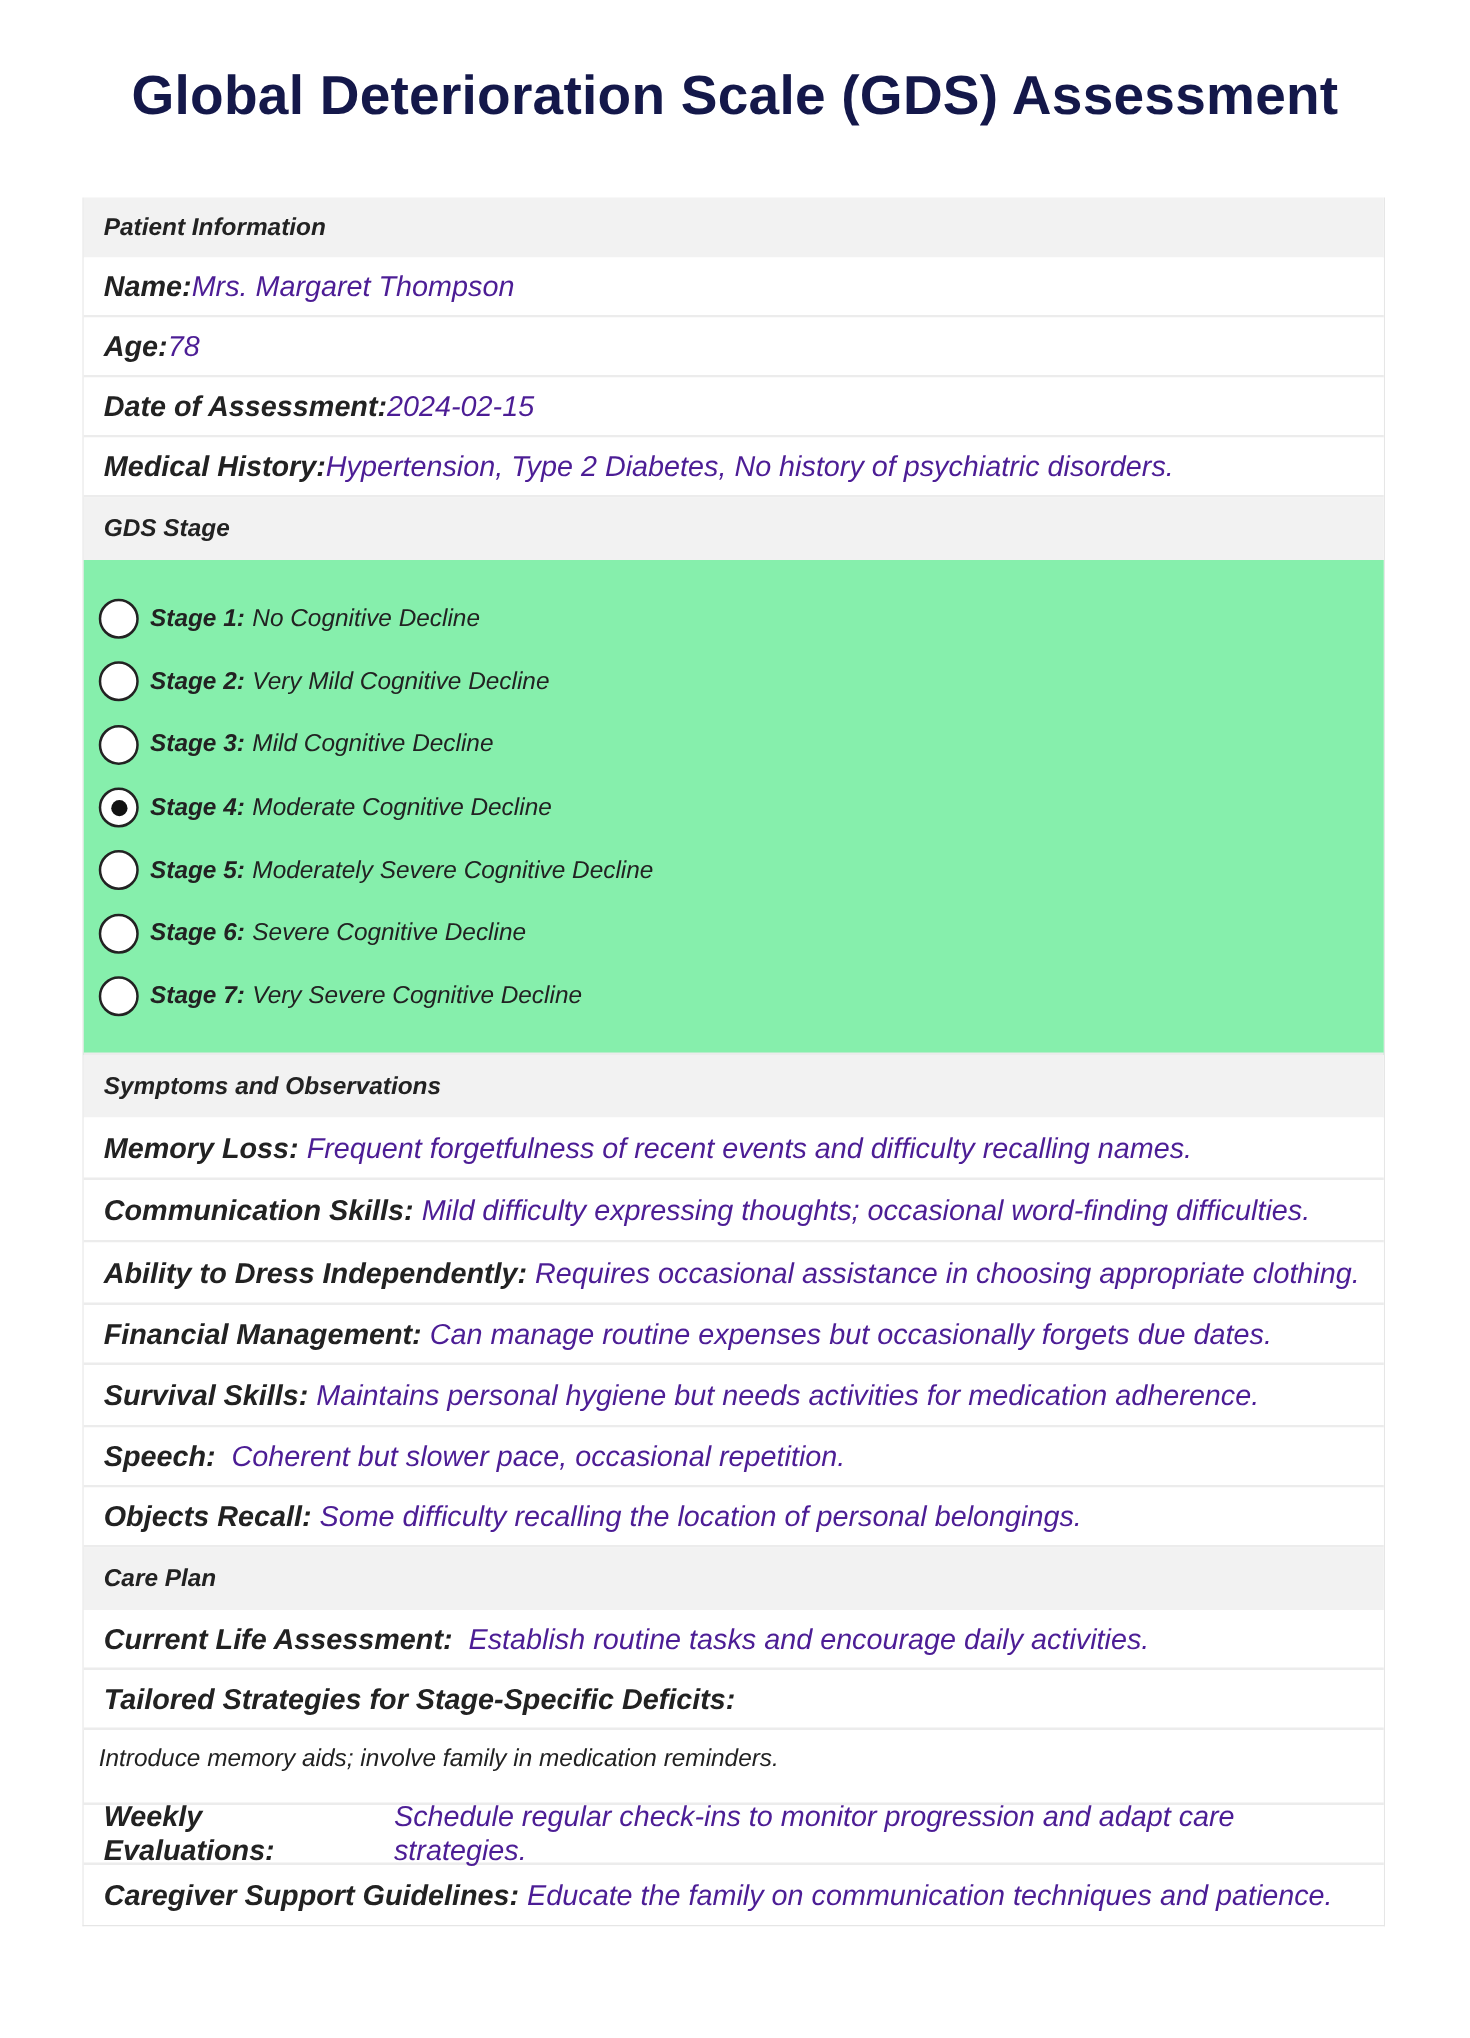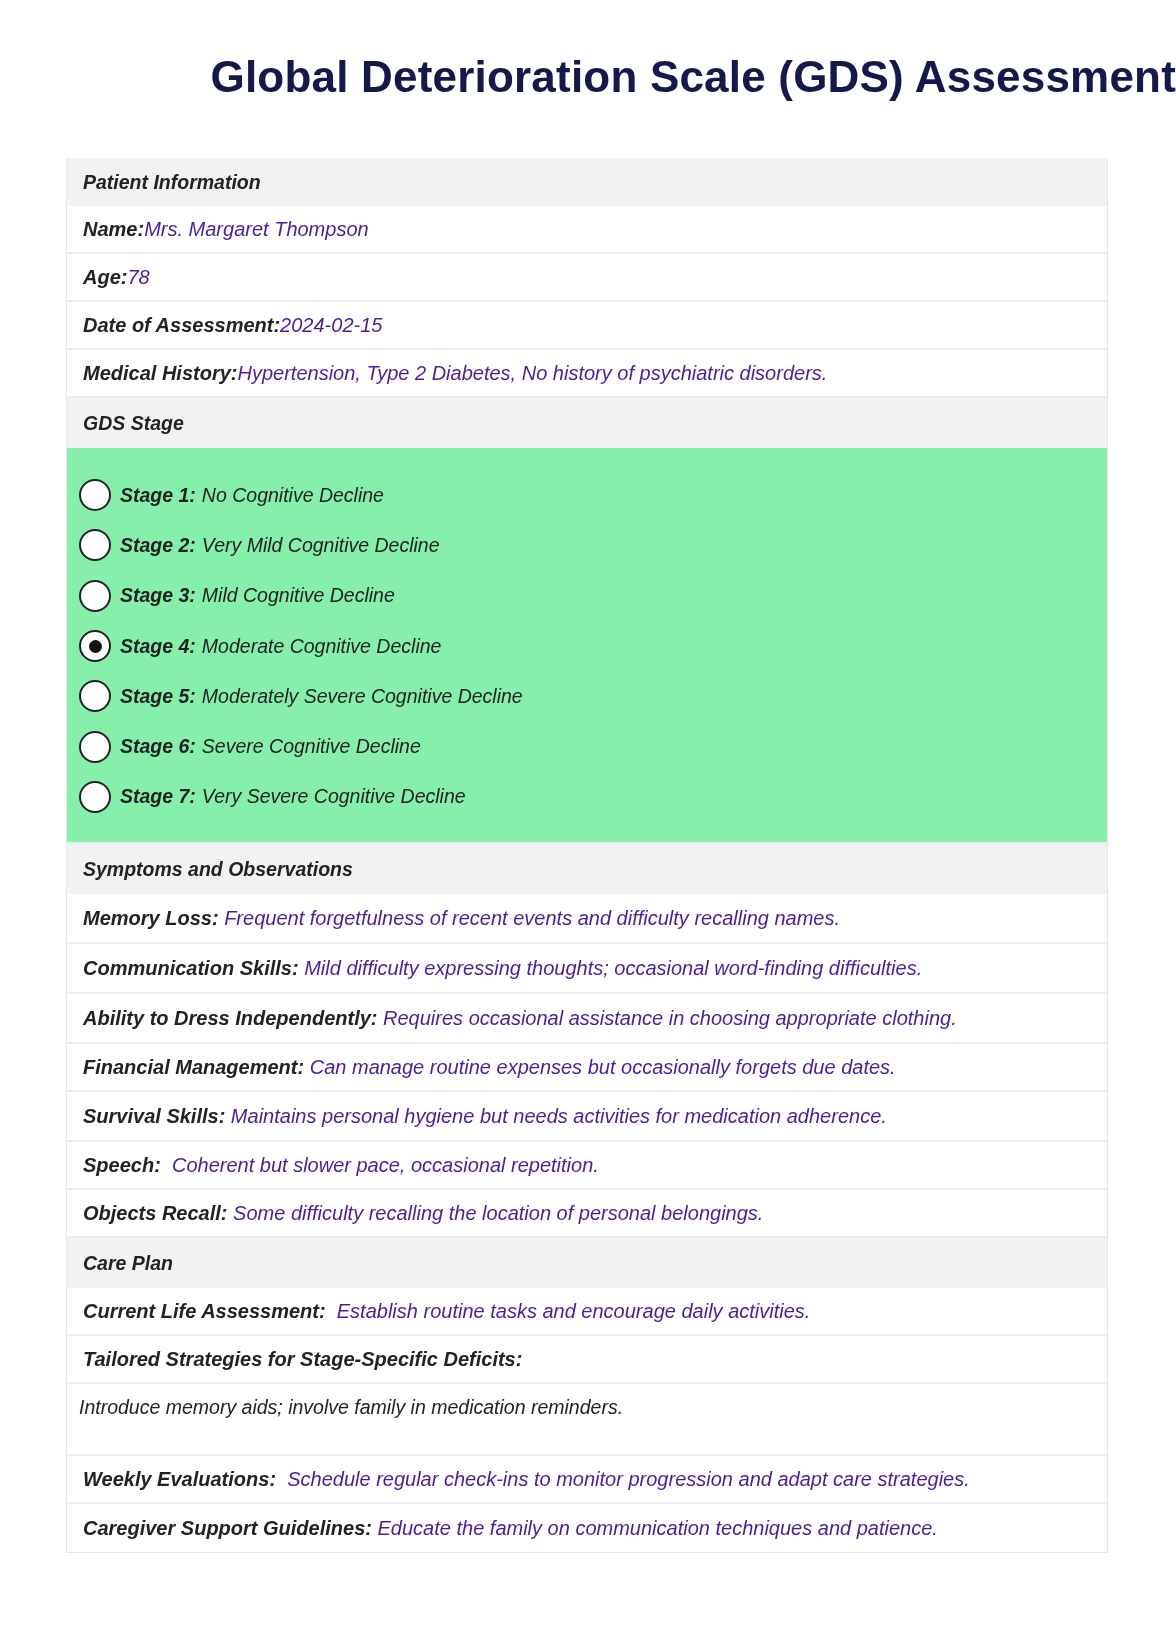--- a/index.html
+++ b/index.html
@@ -1,30 +1,30 @@
 <!DOCTYPE html>
 <html><head>
 <meta charset="utf-8">
 <style>
   html, body { margin: 0; padding: 0; background: #ffffff; }
   body { width: 1176px; height: 1630px; position: relative; font-family: "Liberation Sans", sans-serif; color: #222; overflow: hidden; }
-  .title { position: absolute; top: 52px; left: 0; width: 1176px; text-align: right; font-size: 44px; font-weight: bold; color: #14184a; margin: 0; letter-spacing: 0.2px; }
+  .title { position: absolute; top: 52px; left: 0; width: 1176px; text-align: center; font-size: 44px; font-weight: bold; color: #14184a; margin: 0; letter-spacing: 0.2px; }
   .sheet { position: absolute; top: 158px; left: 66px; width: 1040px; border-left: 1px solid #e6e6e6; border-right: 1px solid #e6e6e6; border-bottom: 1px solid #e6e6e6; font-style: italic; }
-  .row { box-sizing: border-box; padding: 0 16px; font-size: 20px; display: flex; align-items: center; border-bottom: 2px solid #ececec; background: #fff; }
+  .row { box-sizing: border-box; padding: 0 16px; font-size: 23px; display: flex; align-items: center; border-bottom: 2px solid #ececec; background: #fff; }
   .row .lbl { font-weight: bold; color: #222; }
   .row .val { color: #4c1d95; }
   .head { background: #f2f2f2; font-weight: bold; font-size: 19.5px; border-bottom: none; }
   .h50 { height: 50px; }
   .h48 { height: 48px; }
   .stages { background: #86efac; padding: 22px 12px 22px 12px; border-bottom: 2px solid #ececec; box-sizing: border-box; height: 396px; }
   .stage { display: flex; align-items: center; height: 50.3px; font-size: 19.5px; }
   .radio { width: 32px; height: 32px; border-radius: 50%; border: 2.5px solid #222; box-sizing: border-box; margin-right: 9px; display: flex; align-items: center; justify-content: center; background: #fff; }
   .radio .dot { width: 13px; height: 13px; border-radius: 50%; background: #111; }
   .stage .lbl { font-weight: bold; margin-right: 6px; }
-  .plain { box-sizing: border-box; height: 72px; padding: 12px 12px 0 12px; font-size: 19.5px; border-bottom: 2px solid #ececec; }
+  .plain { box-sizing: border-box; height: 60px; padding: 12px 12px 0 12px; font-size: 19.5px; border-bottom: 2px solid #ececec; }
 </style>
 </head>
 <body>
 
 <h1 class="title">Global Deterioration Scale (GDS) Assessment</h1>
 
 <div class="sheet">
 
   <div class="row head h48">Patient Information</div>
   <div class="row h48">

